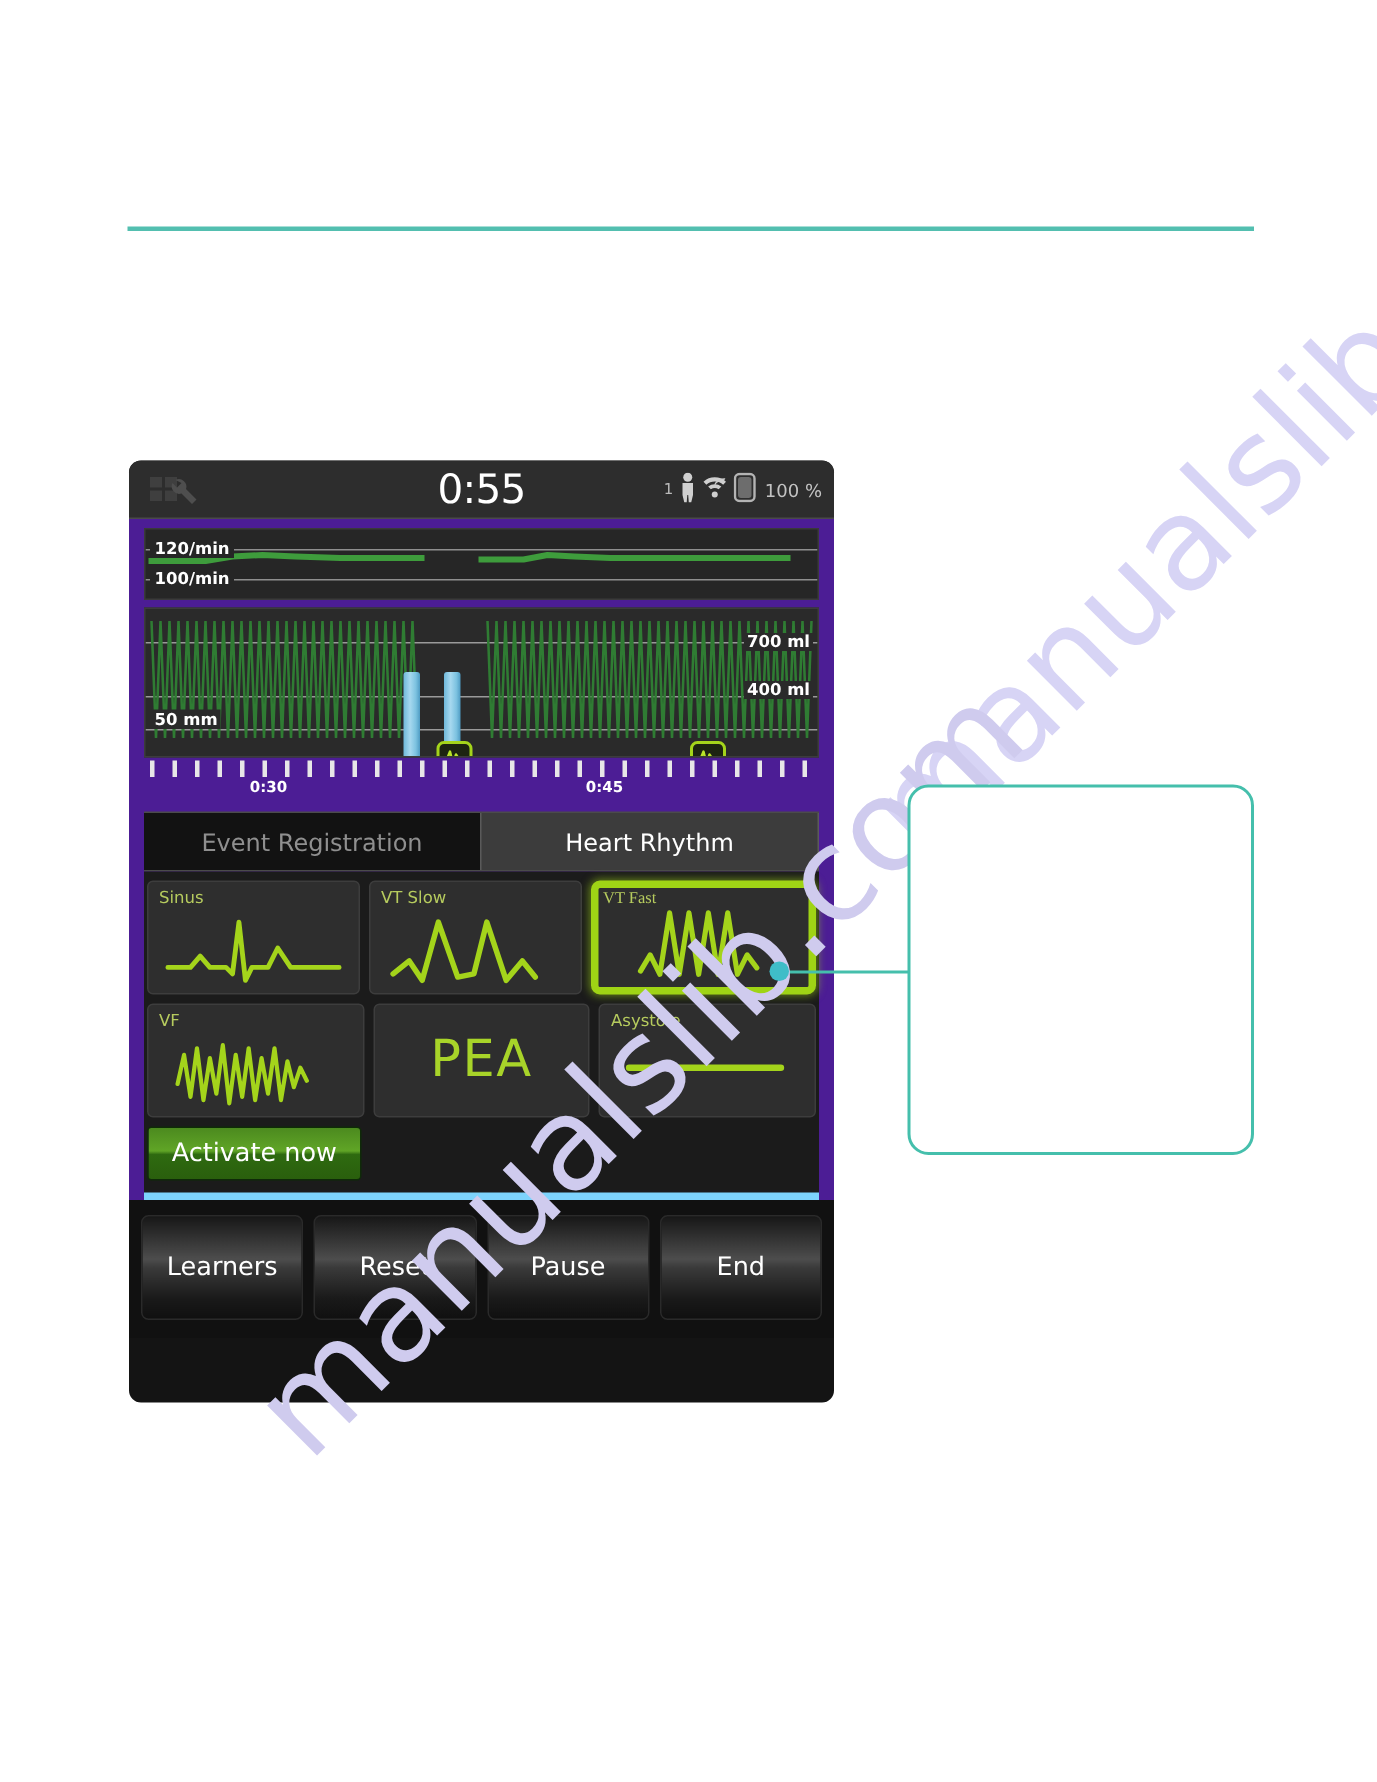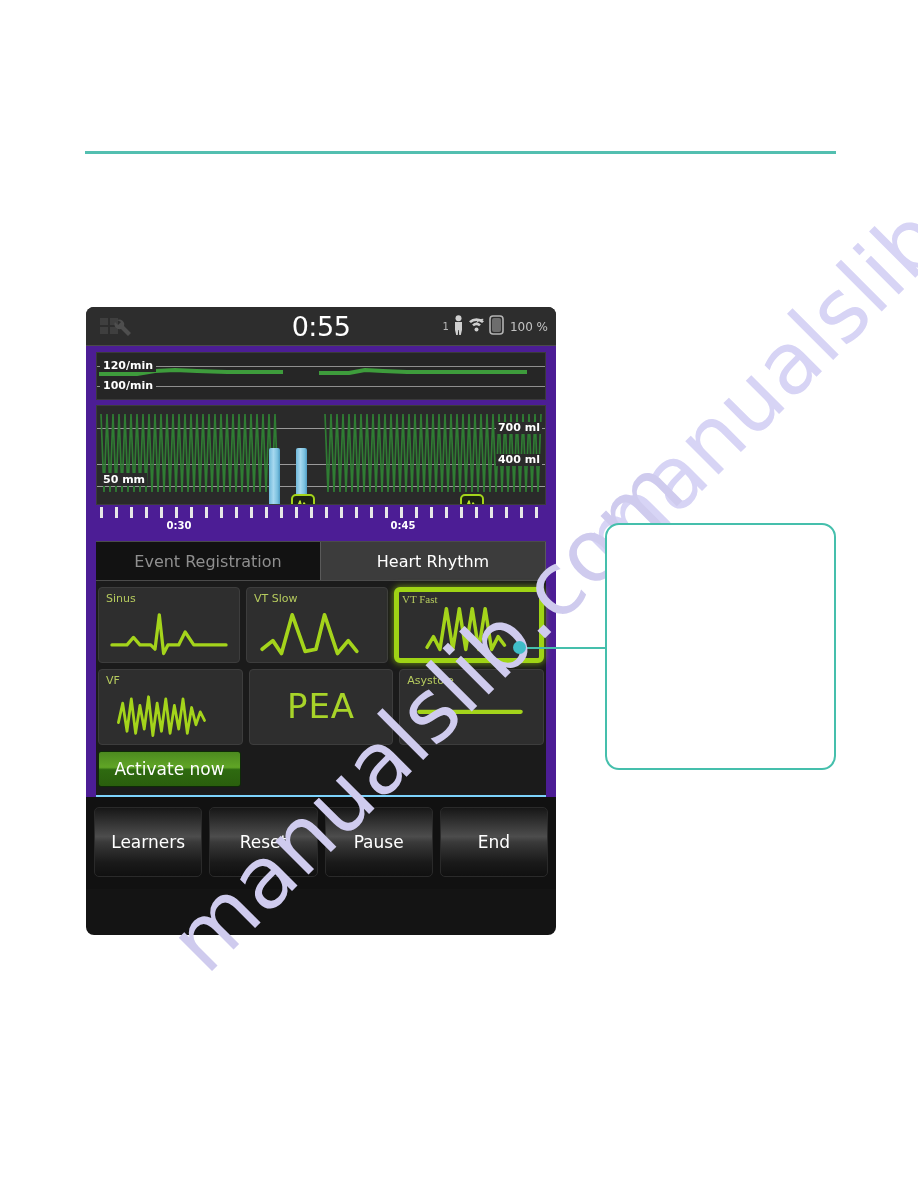--- a/index.html
+++ b/index.html
@@ -278,21 +278,21 @@
     background: #3c3c3c;
     color: #ffffff;
     border-left: 1px solid #5a5a5a;
     border-right: 1px solid #5a5a5a;
   }
 
   
   #rhythm-area {
     background: #1b1b1b;
     padding: 6px 2px 8px 2px;
-    border-bottom: 2px solid #7dd3fc;
+    border-bottom: 5px solid #7dd3fc;
   }
   .rhythm-row {
     display: flex;
     gap: 6px;
     margin-bottom: 6px;
   }
   .rhythm-card {
     position: relative;
     flex: 1;
     height: 76px;

